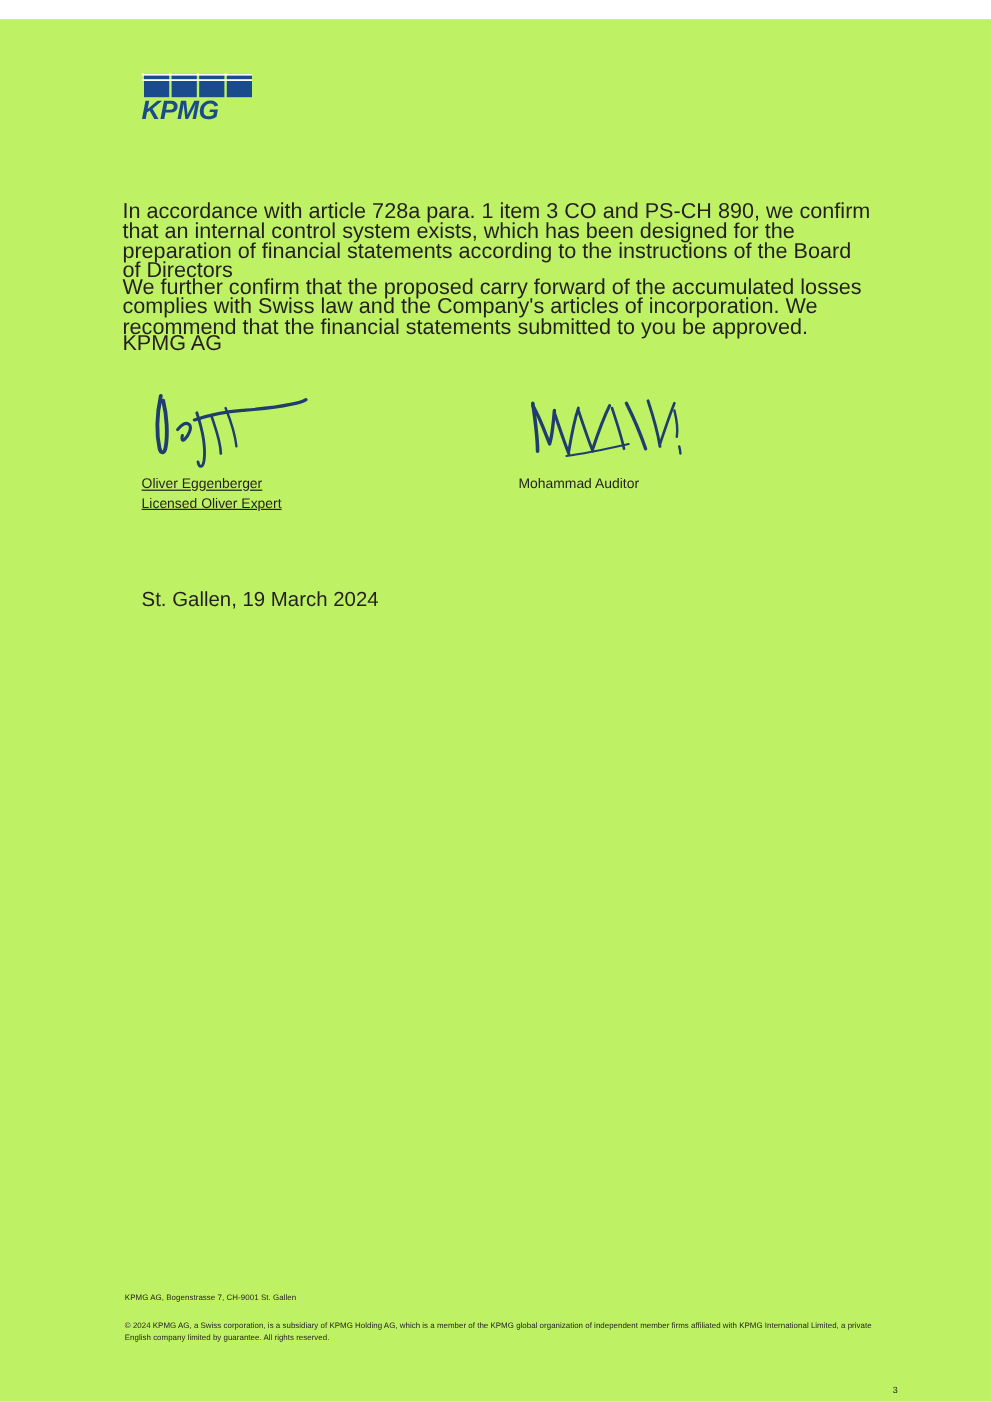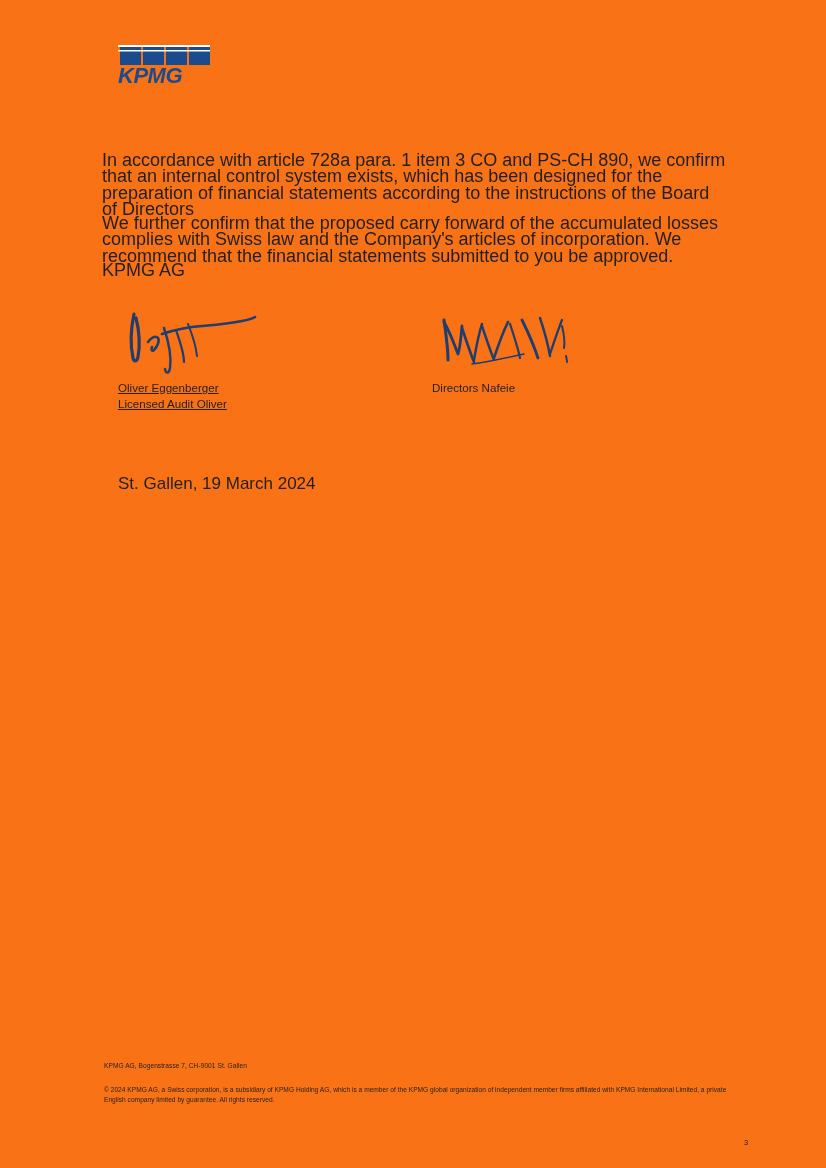--- a/index.html
+++ b/index.html
@@ -11,21 +11,22 @@
     width: 826px;
     height: 1168px;
     position: relative;
     font-family: "Liberation Sans", sans-serif;
     color: #231f20;
     overflow: hidden;
   }
   .page {
     position: absolute;
     inset: 0;
-    background: #f97316;
+    background: #bef264;
+    margin-top: 16px;
   }
 
   
   .logo {
     position: absolute;
     left: 118px;
     top: 45px;
     width: 100px;
     height: 42px;
   }
@@ -157,21 +158,21 @@
             <path d="M16 14 C13 28, 12 44, 15 58 C16 62, 19 62, 20 57 C22 46, 21 30, 18 18" stroke-width="3.2"></path>
             <path d="M30 42 C33 38, 37 35, 40 38 C42 41, 39 47, 36 50 C34 52, 33 50, 34 47" stroke-width="2.6"></path>
             <path d="M46 28 C50 40, 54 54, 52 68 C51 74, 48 74, 47 69" stroke-width="2.4"></path>
             <path d="M44 34 C56 30, 70 27, 84 26 C96 25, 110 24, 124 21 C130 20, 134 19, 137 17" stroke-width="2.6"></path>
             <path d="M58 30 C62 42, 66 52, 66 62" stroke-width="2.2"></path>
             <path d="M70 24 C74 34, 78 46, 79 56" stroke-width="2.0"></path>
           </g>
         </svg>
       </div>
       <div class="sig-name">Oliver Eggenberger</div>
-      <div class="sig-role">Licensed Audit Oliver</div>
+      <div class="sig-role">Licensed Oliver Expert</div>
     </div>
 
     <div class="sig-col right">
       <div class="sig-img">
         <svg width="180" height="80" viewBox="0 0 180 80" xmlns="http://www.w3.org/2000/svg">
           <g fill="none" stroke="#1f3d6e" stroke-linecap="round" stroke-linejoin="round">
             <path d="M12 20 C14 34, 16 48, 16 60" stroke-width="3"></path>
             <path d="M12 22 C18 32, 22 44, 26 54 C28 48, 29 38, 30 26" stroke-width="2.8"></path>
             <path d="M30 28 C34 40, 38 52, 42 62" stroke-width="2.6"></path>
             <path d="M42 60 C44 48, 46 36, 50 24" stroke-width="2.4"></path>
@@ -180,21 +181,21 @@
             <path d="M78 24 C82 36, 86 48, 88 58" stroke-width="2.2"></path>
             <path d="M90 20 C96 32, 102 46, 106 58" stroke-width="2.8"></path>
             <path d="M108 18 C112 30, 116 44, 118 56" stroke-width="2.4"></path>
             <path d="M118 54 C122 42, 126 30, 130 20" stroke-width="2.2"></path>
             <path d="M130 26 C132 34, 133 42, 132 48" stroke-width="2.0"></path>
             <path d="M134 56 C134.5 58, 135 60, 135 62" stroke-width="2.0"></path>
             <path d="M40 64 C56 62, 74 58, 92 54" stroke-width="1.6"></path>
           </g>
         </svg>
       </div>
-      <div class="sig-name">Directors Nafeie</div>
+      <div class="sig-name">Mohammad Auditor</div>
       <div class="sig-role"></div>
       <div class="sig-role"></div>
     </div>
 
   </div>
 
   <div class="placedate">St. Gallen, 19 March 2024</div>
 
   <div class="footer-address">KPMG AG, Bogenstrasse 7, CH-9001 St. Gallen</div>
   <div class="footer-legal">© 2024 KPMG AG, a Swiss corporation, is a subsidiary of KPMG Holding AG, which is a member of the KPMG global organization of independent member firms affiliated with KPMG International Limited, a private English company limited by guarantee. All rights reserved.</div>

